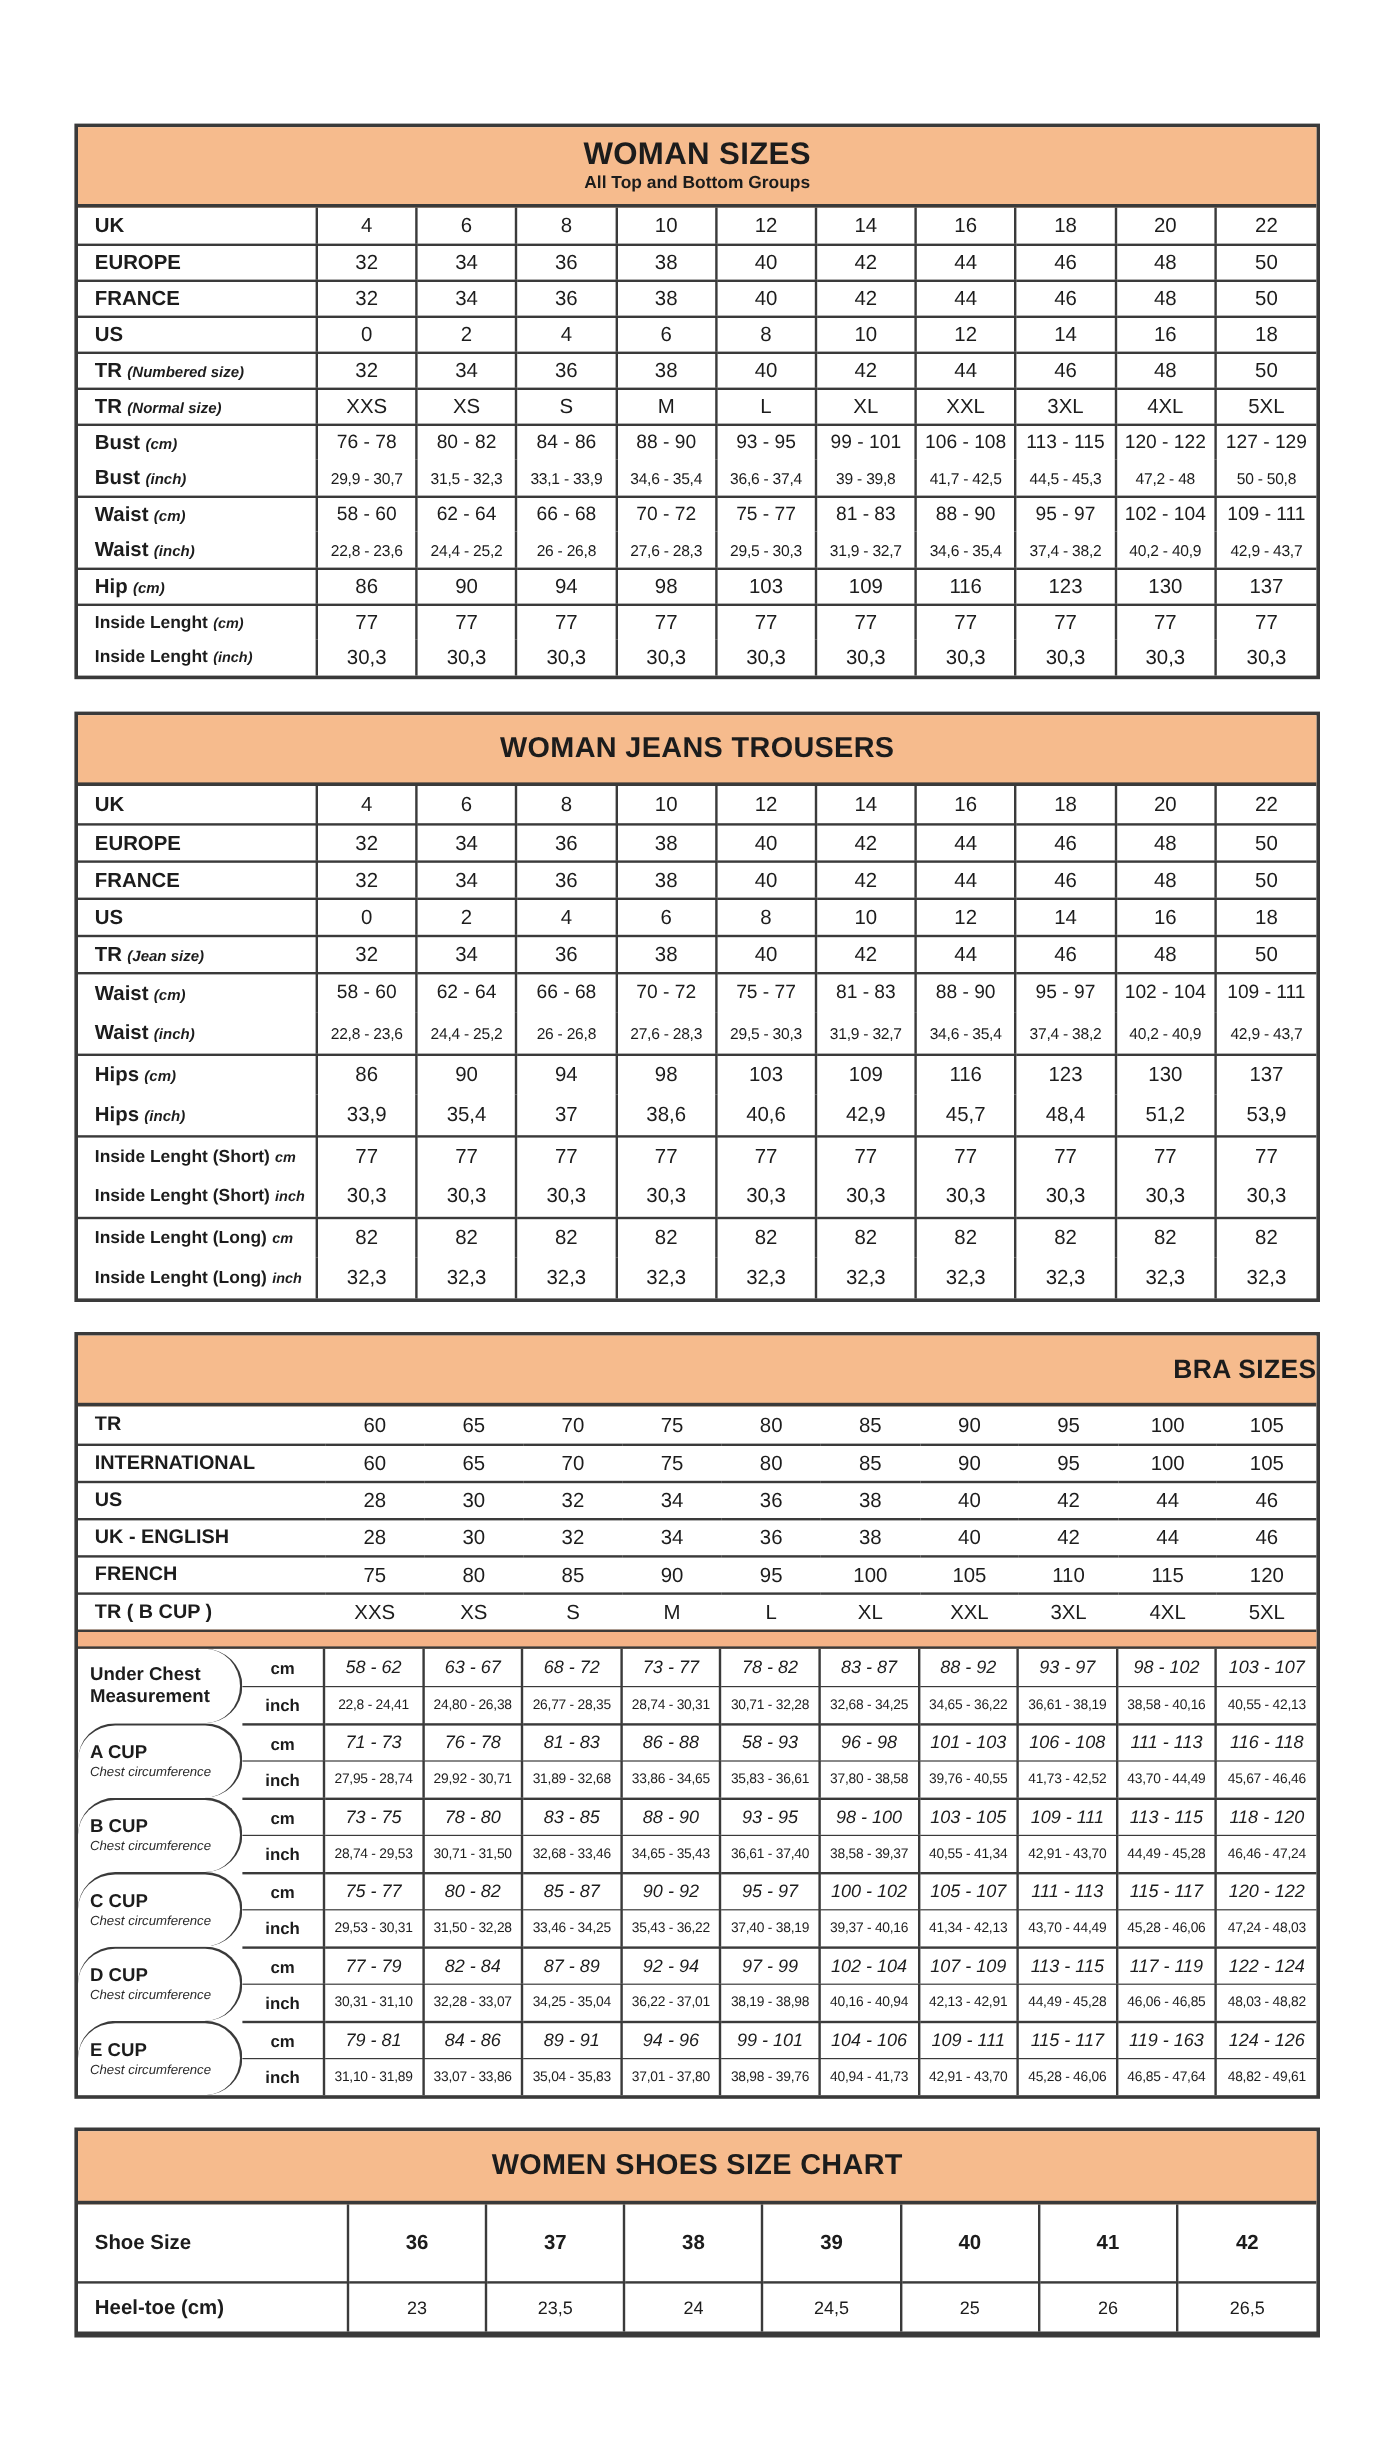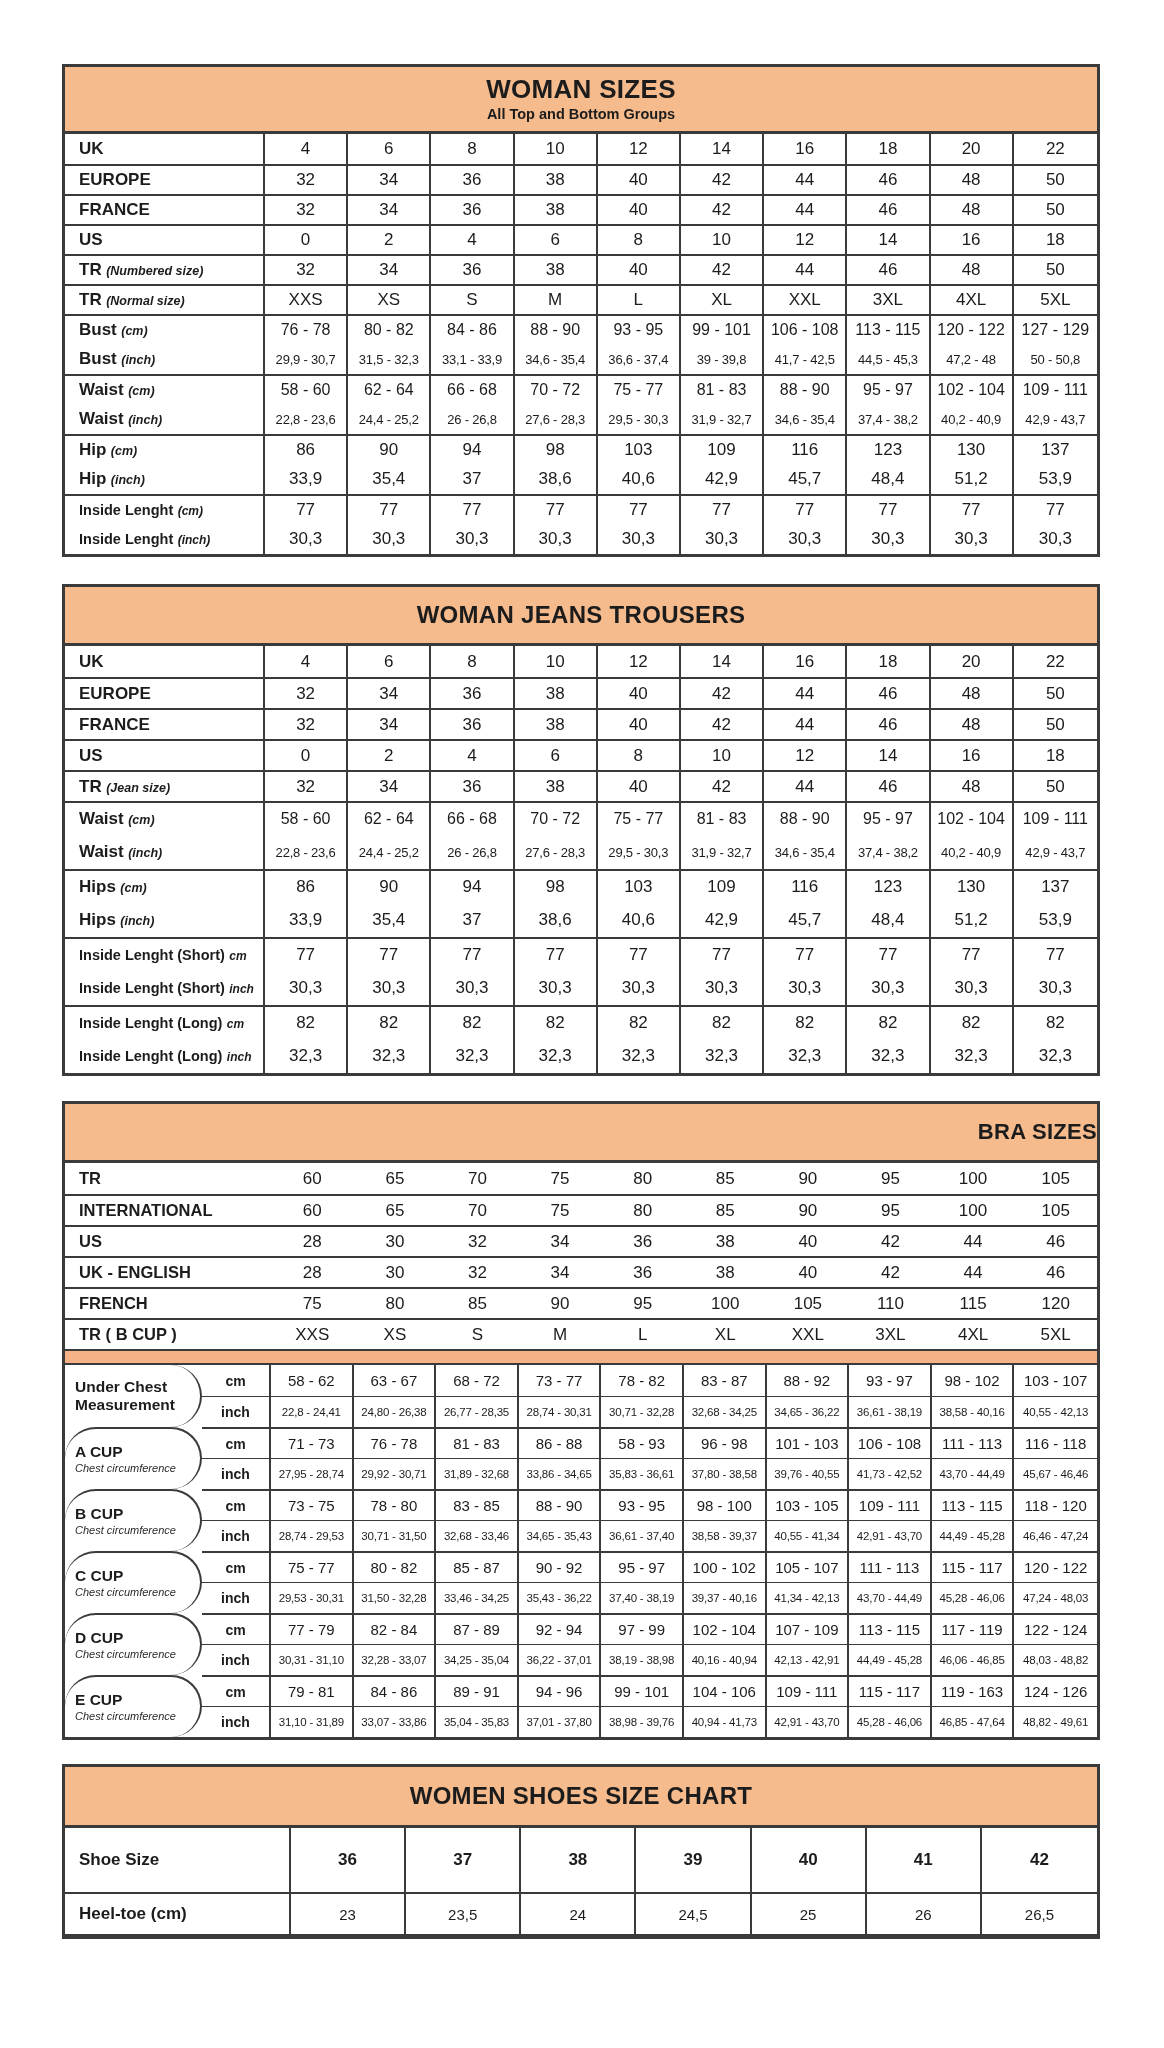--- a/index.html
+++ b/index.html
@@ -15,21 +15,21 @@
     background:var(--page);
     font-family:"Liberation Sans","DejaVu Sans",sans-serif;
     color:var(--text);
   }
   .sheet{padding:64px 62px 0 62px;}
   .tbl{
     width:1038px;box-sizing:border-box;
     border:3px solid var(--border);
     background:#fff;
   }
-  .t1{margin-bottom:27px;}
+  .t1{margin-bottom:27px;margin-top:39px;}
   .t2{margin-bottom:25px;}
   .bra{margin-bottom:24px;}
   .shoes{border-bottom-width:5px;}
   .band{
     background:var(--header-bg);
     border-bottom:3px solid var(--border);
     display:flex;flex-direction:column;align-items:center;justify-content:center;
     text-align:center;line-height:1.15;
   }
   .t1 .band{height:64px;}
@@ -73,21 +73,21 @@
   }
   .cups tr{height:31px;}
   .cups tr.r2 td{border-top:1.5px solid var(--border);}
   .cups tr.gdiv td{border-top:2.5px solid var(--border);}
   .cup-label{
     text-align:left;padding-left:10px;white-space:normal;line-height:1.15;border-radius:31px;
   }
   .cup-label .lbl{font-size:15.5px;display:block;}
   .cup-label .note{display:block;font-weight:400;font-size:11px;color:#2a2a2a;margin-top:1px;}
   .unit-cell{font-weight:700;font-size:14px;}
-  .v-cm{font-size:15px;}
+  .v-cm{font-size:15px;font-style:italic;}
   .v-inch{font-size:11.5px;letter-spacing:-.2px;}
   .shoes tr.r-shoe{height:64px;}
   .shoes tr.r-heel{height:42px;}
   .v-shoe{font-size:17px;font-weight:700;}
   .v-heel{font-size:15px;}
 </style>
 </head>
 <body>
 
 <div class="sheet">
@@ -239,33 +239,20 @@
             <td class="v-lg">90</td>
             <td class="v-lg">94</td>
             <td class="v-lg">98</td>
             <td class="v-lg">103</td>
             <td class="v-lg">109</td>
             <td class="v-lg">116</td>
             <td class="v-lg">123</td>
             <td class="v-lg">130</td>
             <td class="v-lg">137</td>
           </tr>
-          <tr class="p">
-            <td class="label-cell p"><span class="lbl">Hip</span> <span class="note">(inch)</span></td>
-            <td class="v-lg">33,9</td>
-            <td class="v-lg">35,4</td>
-            <td class="v-lg">37</td>
-            <td class="v-lg">38,6</td>
-            <td class="v-lg">40,6</td>
-            <td class="v-lg">42,9</td>
-            <td class="v-lg">45,7</td>
-            <td class="v-lg">48,4</td>
-            <td class="v-lg">51,2</td>
-            <td class="v-lg">53,9</td>
-          </tr>
           <tr class="divider p compact">
             <td class="label-cell p compact"><span class="lbl">Inside Lenght</span> <span class="note">(cm)</span></td>
             <td class="v-lg">77</td>
             <td class="v-lg">77</td>
             <td class="v-lg">77</td>
             <td class="v-lg">77</td>
             <td class="v-lg">77</td>
             <td class="v-lg">77</td>
             <td class="v-lg">77</td>
             <td class="v-lg">77</td>

